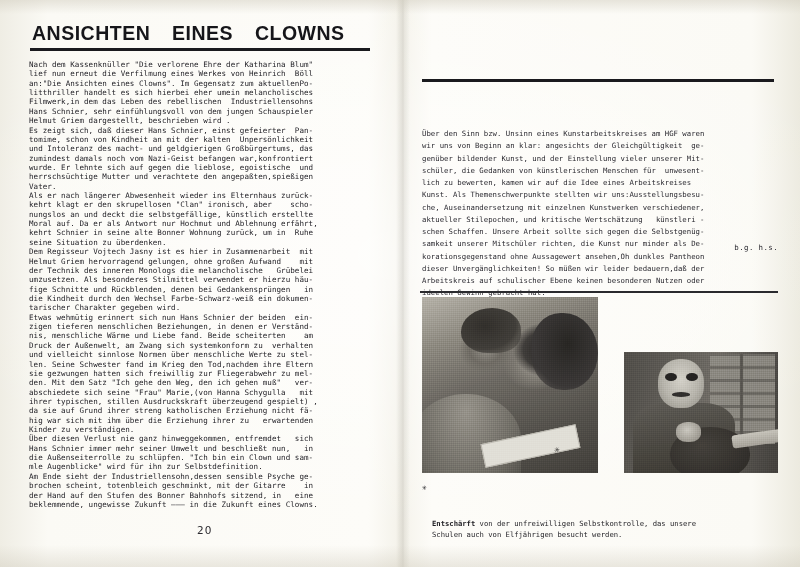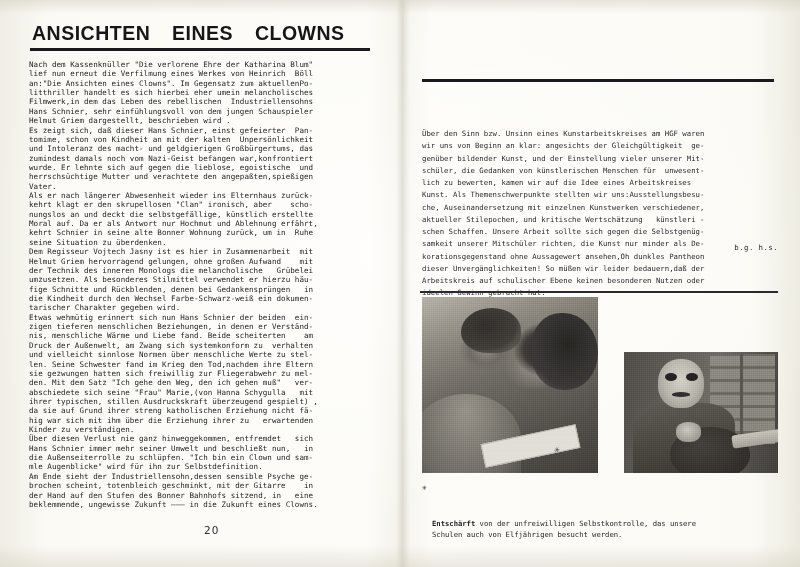--- a/index.html
+++ b/index.html
@@ -293,21 +293,21 @@
 
   
   .folio {
     position: absolute;
     bottom: 31px;
     font-family: "DejaVu Sans", sans-serif;
     font-size: 10.5px;
     color: #2c2b30;
     letter-spacing: 1px;
   }
-  #folio-left  { left: 204px; margin-top: 11px; }
+  #folio-left  { left: 197px; margin-top: 11px; }
 </style>
 </head>
 <body>
 
 <div id="page">
 
   <div id="paper-texture"></div>
 
   <div class="page-half" id="page-left">
 

